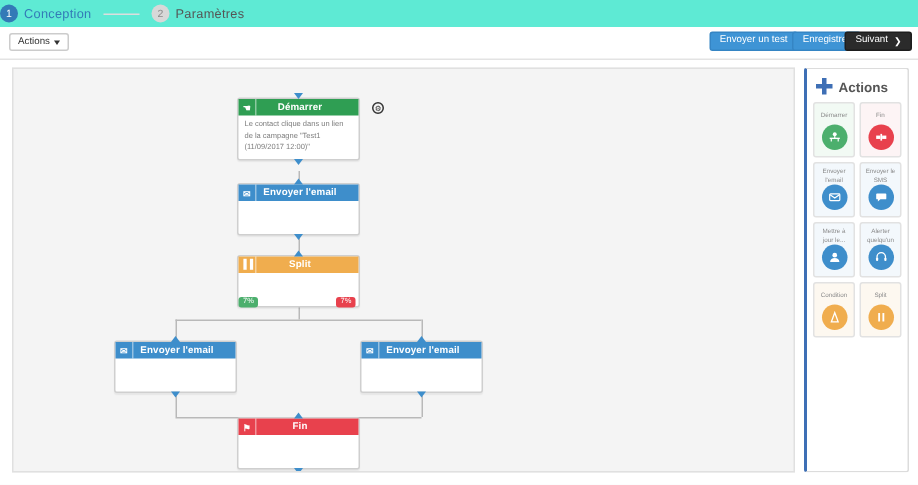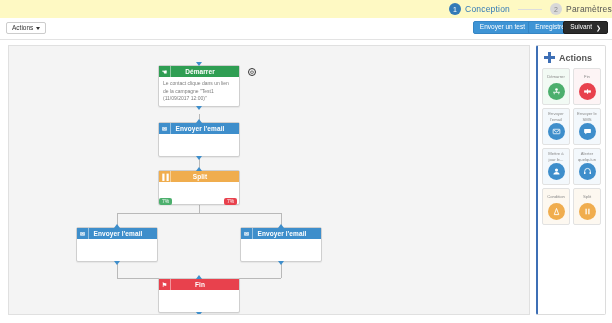--- a/index.html
+++ b/index.html
@@ -7,22 +7,22 @@
     width: 612px; height: 323px;
     font-family: "Liberation Sans", sans-serif;
     background: #ffffff;
     overflow: hidden;
   }
   .app { position: relative; width: 612px; height: 323px; }
 
   
   .wizard {
     position: absolute; top: 0; left: 0; right: 0; height: 18px;
-    display: flex; align-items: center; justify-content: flex-end;
-    gap: 0px; background: #fef9c3;
+    display: flex; align-items: center; justify-content: flex-start;
+    gap: 0px; background: #5eead4;
   }
   .step { display: flex; align-items: center; gap: 4px; }
   .step-num {
     width: 12px; height: 12px; border-radius: 50%;
     display: flex; align-items: center; justify-content: center;
     font-size: 7px; color: #fff; line-height: 1;
   }
   .step-num.active { background: #337ab7; }
   .step-num.inactive { background: #d8d8d8; color: #8a8a8a; }
   .step-label { font-size: 8.5px; letter-spacing: .2px; }

